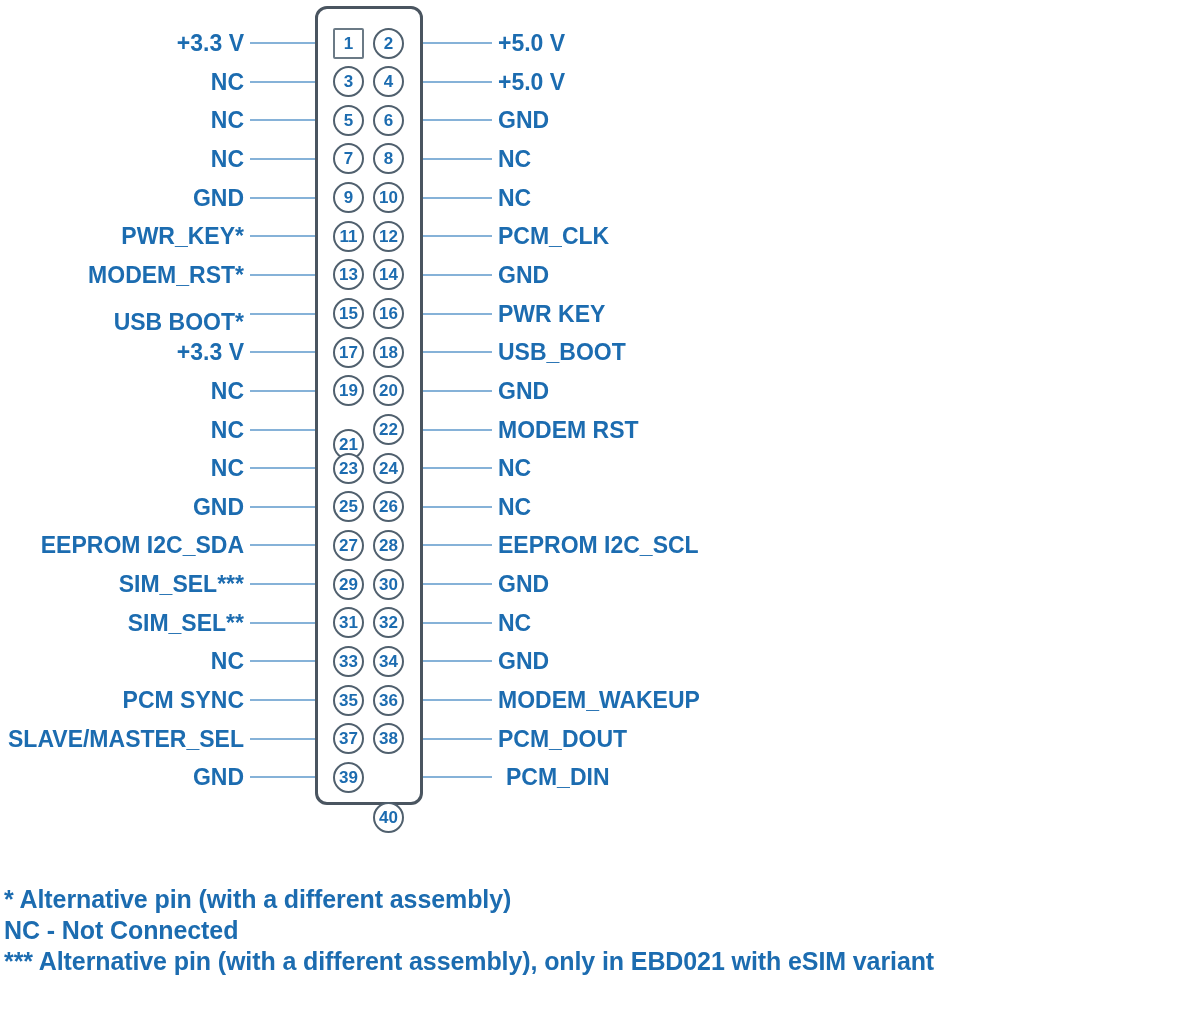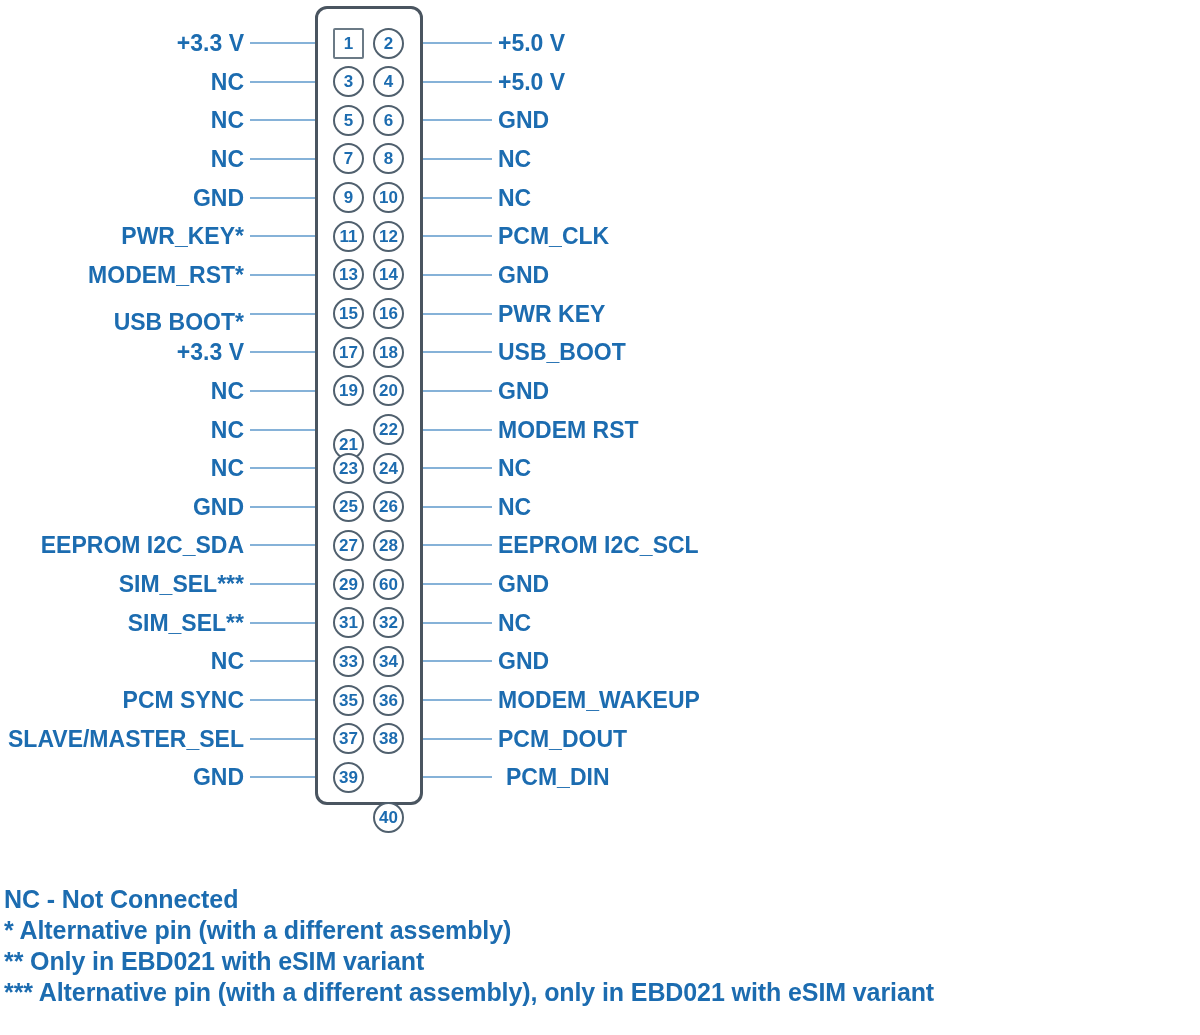--- a/index.html
+++ b/index.html
@@ -196,21 +196,21 @@
       <div class="lead lead-right" style="top: 544.45px;"></div>
       <div class="pin-label label-left" style="top: 534.45px;">EEPROM I2C_SDA</div>
       <div class="pin-label label-right" style="top: 534.45px;">EEPROM I2C_SCL</div>
       <div class="pin odd" style="top: 529.95px;">27</div>
       <div class="pin even" style="top: 529.95px;">28</div>
       <div class="lead lead-left" style="top: 583.1px;"></div>
       <div class="lead lead-right" style="top: 583.1px;"></div>
       <div class="pin-label label-left" style="top: 573.1px;">SIM_SEL***</div>
       <div class="pin-label label-right" style="top: 573.1px;">GND</div>
       <div class="pin odd" style="top: 568.6px;">29</div>
-      <div class="pin even" style="top: 568.6px;">60</div>
+      <div class="pin even" style="top: 568.6px;">30</div>
       <div class="lead lead-left" style="top: 621.75px;"></div>
       <div class="lead lead-right" style="top: 621.75px;"></div>
       <div class="pin-label label-left" style="top: 611.75px;">SIM_SEL**</div>
       <div class="pin-label label-right" style="top: 611.75px;">NC</div>
       <div class="pin odd" style="top: 607.25px;">31</div>
       <div class="pin even" style="top: 607.25px;">32</div>
       <div class="lead lead-left" style="top: 660.4px;"></div>
       <div class="lead lead-right" style="top: 660.4px;"></div>
       <div class="pin-label label-left" style="top: 650.4px;">NC</div>
       <div class="pin-label label-right" style="top: 650.4px;">GND</div>
@@ -231,17 +231,16 @@
       <div class="lead lead-left" style="top: 776.35px;"></div>
       <div class="lead lead-right" style="top: 776.35px;"></div>
       <div class="pin-label label-left" style="top: 766.35px;">GND</div>
       <div class="pin-label label-right" style="top: 766.35px; margin-left: 8px;">PCM_DIN</div>
       <div class="pin odd" style="top: 761.85px;">39</div>
       <div class="pin even" style="top: 802px;">40</div>
     </div>
 </div>
 
 <div id="notes">
+    <div class="note-line">* Alternative pin (with a different assembly)</div>
     <div class="note-line">NC - Not Connected</div>
-    <div class="note-line">* Alternative pin (with a different assembly)</div>
-    <div class="note-line">** Only in EBD021 with eSIM variant</div>
     <div class="note-line">*** Alternative pin (with a different assembly), only in EBD021 with eSIM variant</div>
   </div>
 
 </body></html>

